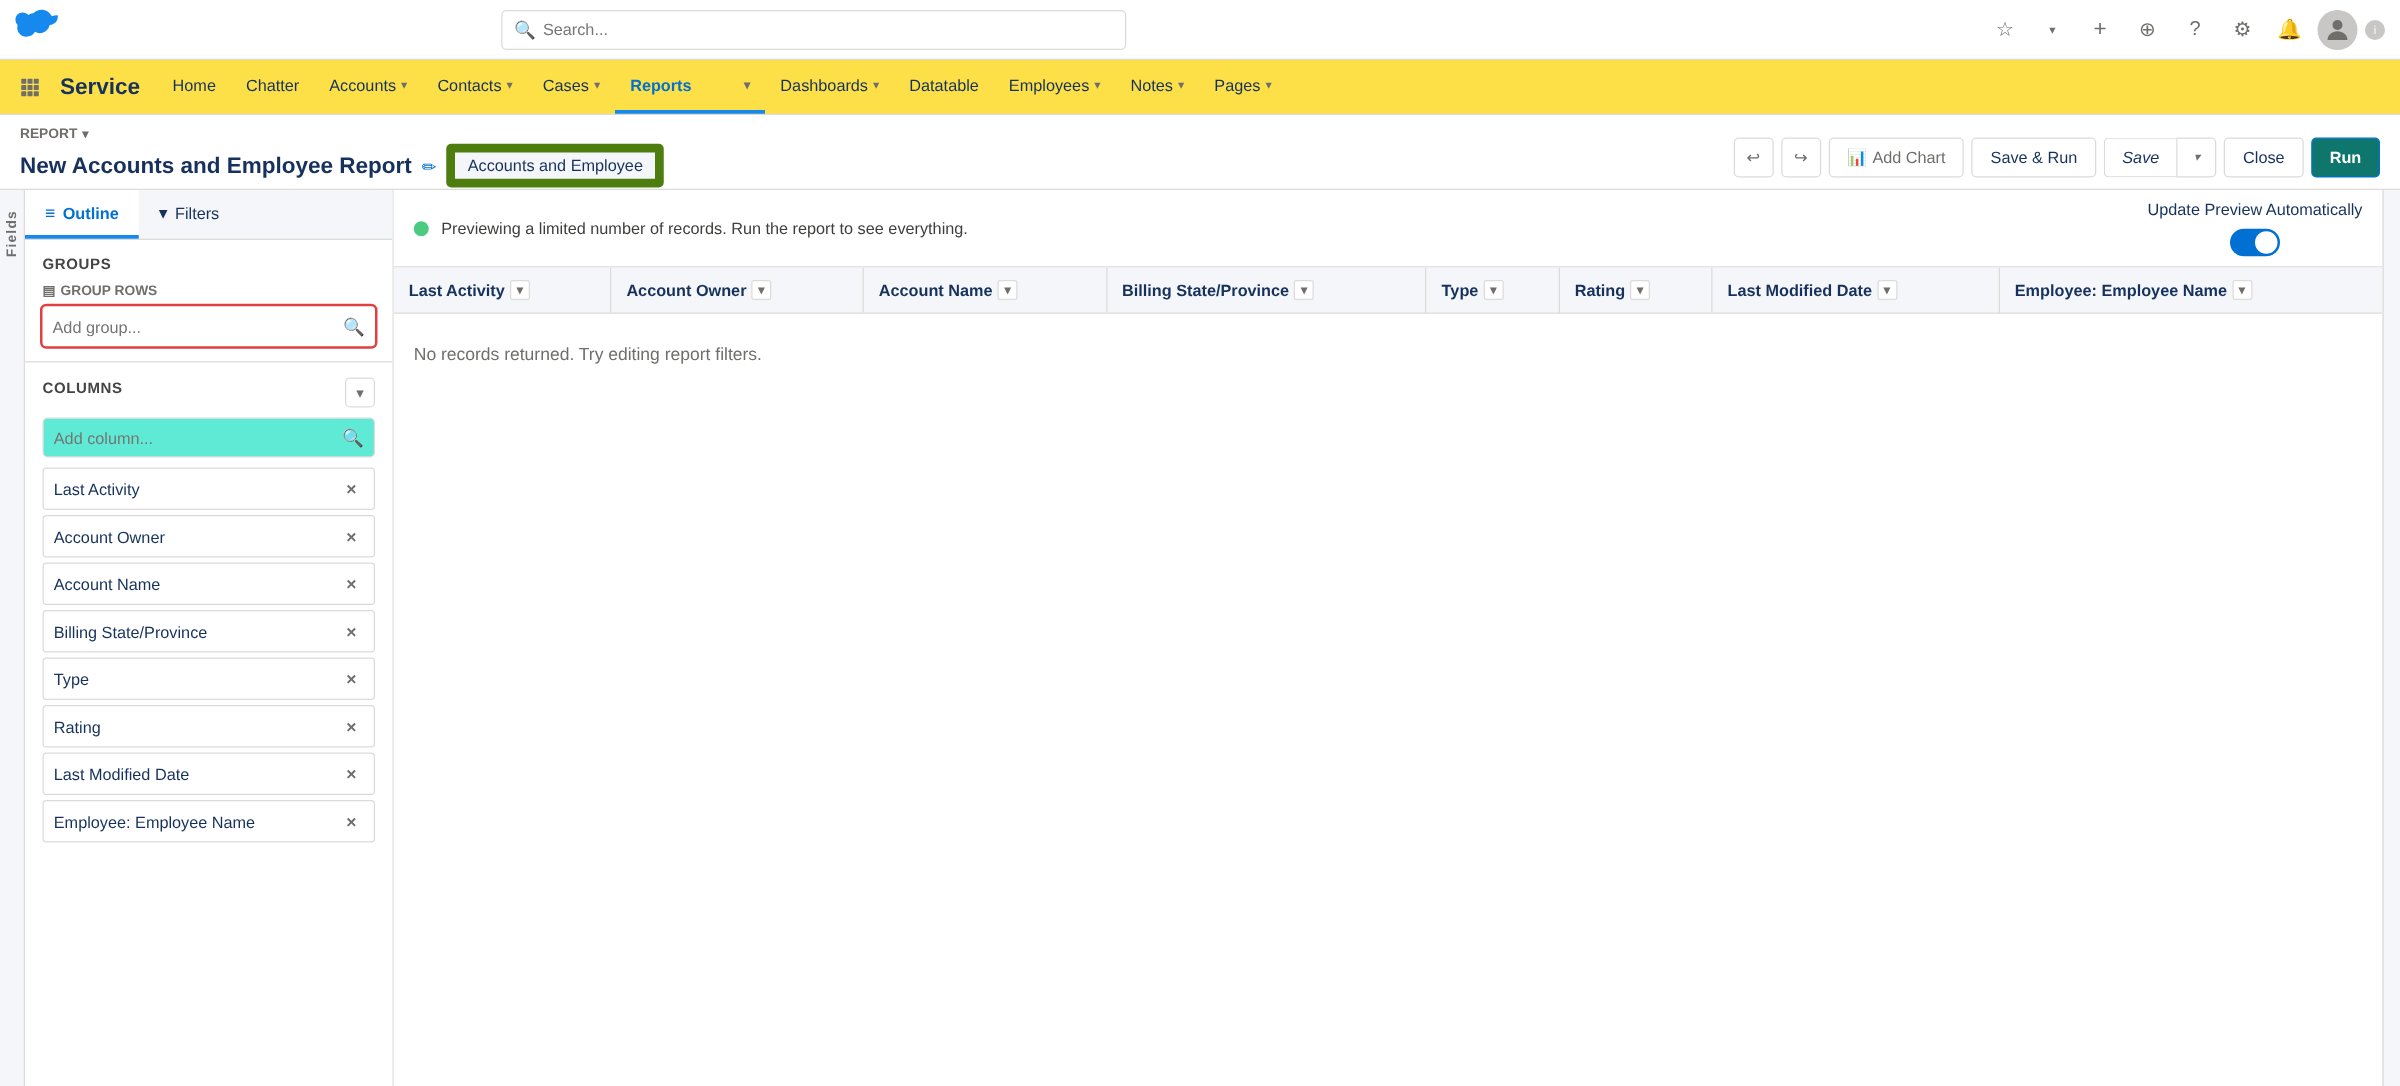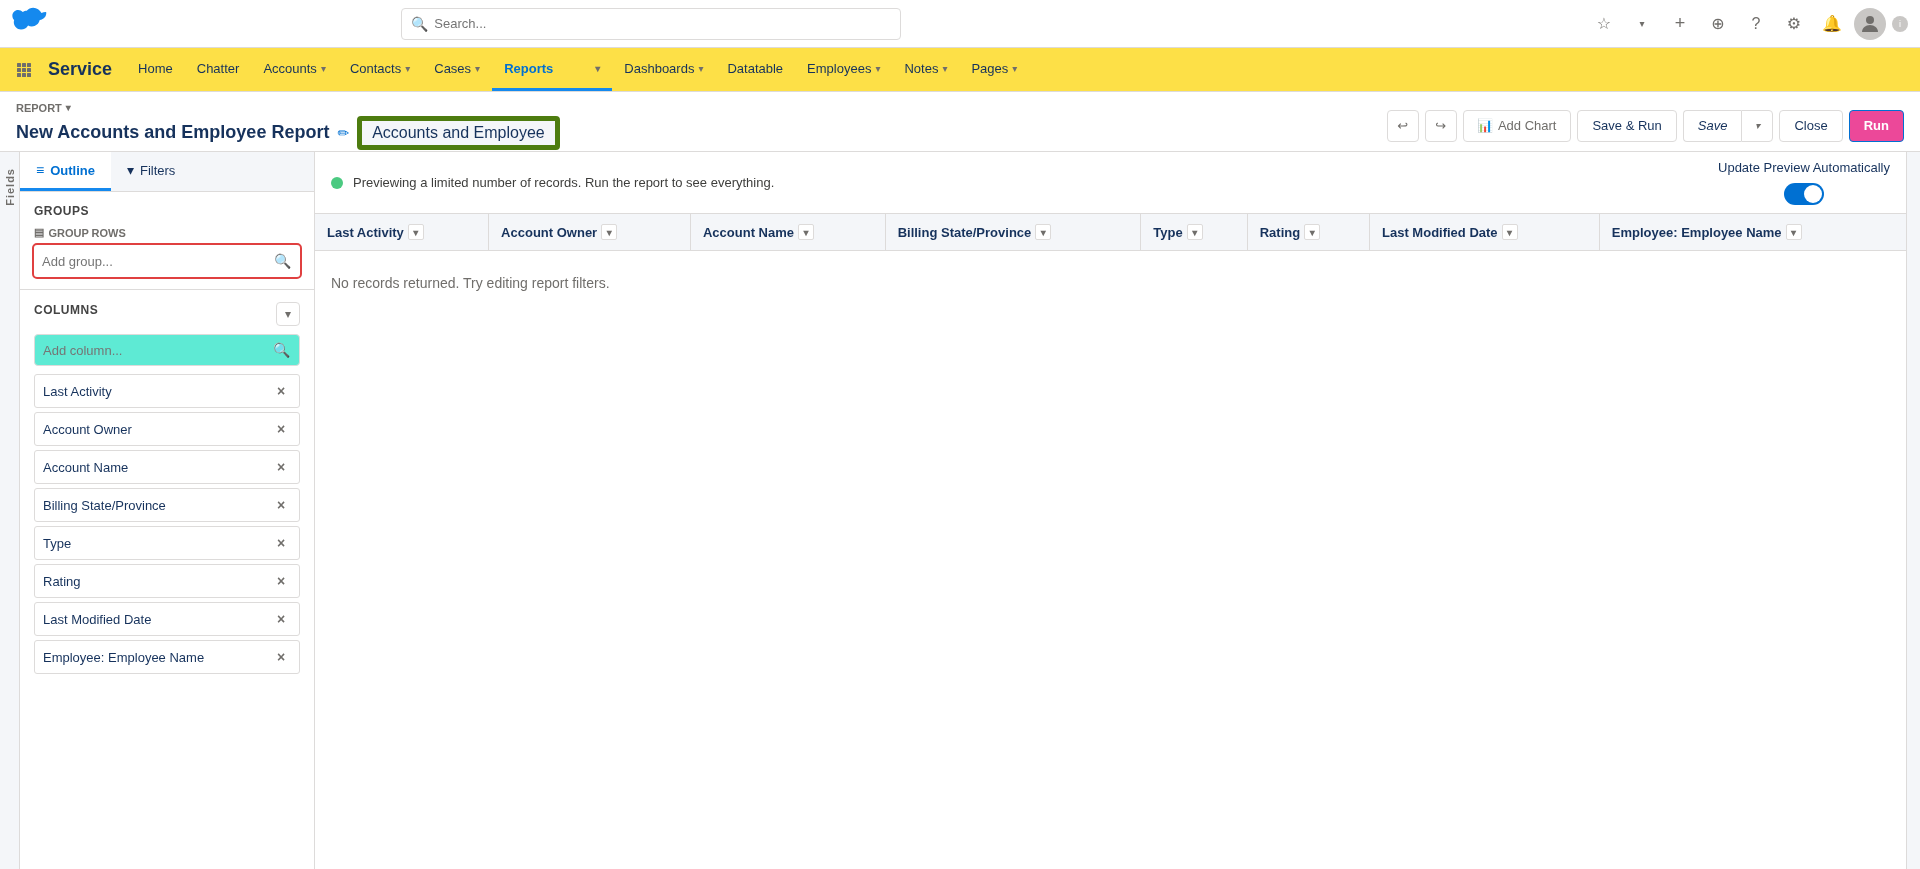--- a/index.html
+++ b/index.html
@@ -161,24 +161,24 @@
       font-weight: 700;
       color: #16325c;
     }
     .report-edit-icon {
       color: #0070d2;
       cursor: pointer;
       font-size: 14px;
     }
     .report-type-badge {
       background: #f4f6f9;
-      border: 5px solid #4d7c0f;
+      border: 7px solid #4d7c0f;
       border-radius: 4px;
       padding: 3px 10px;
-      font-size: 16px;
+      font-size: 13px;
       color: #16325c;
       font-weight: 500;
     }
     .report-header-right {
       display: flex;
       align-items: center;
       gap: 6px;
     }
     .btn {
       height: 32px;
@@ -195,21 +195,21 @@
       font-weight: 400;
       white-space: nowrap;
     }
     .btn-icon {
       width: 32px;
       padding: 0;
       justify-content: center;
       color: #706e6b;
     }
     .btn-primary {
-      background: #ec4899;
+      background: #0f766e;
       color: #fff;
       border-color: #0070d2;
       font-weight: 600;
     }
     .btn-group {
       display: flex;
     }
     .btn-group .btn { border-radius: 0; border-right-width: 0; font-style: italic; }
     .btn-group .btn:first-child { border-radius: 4px 0 0 4px; }
     .btn-group .btn:last-child { border-radius: 0 4px 4px 0; border-right-width: 1px; }

